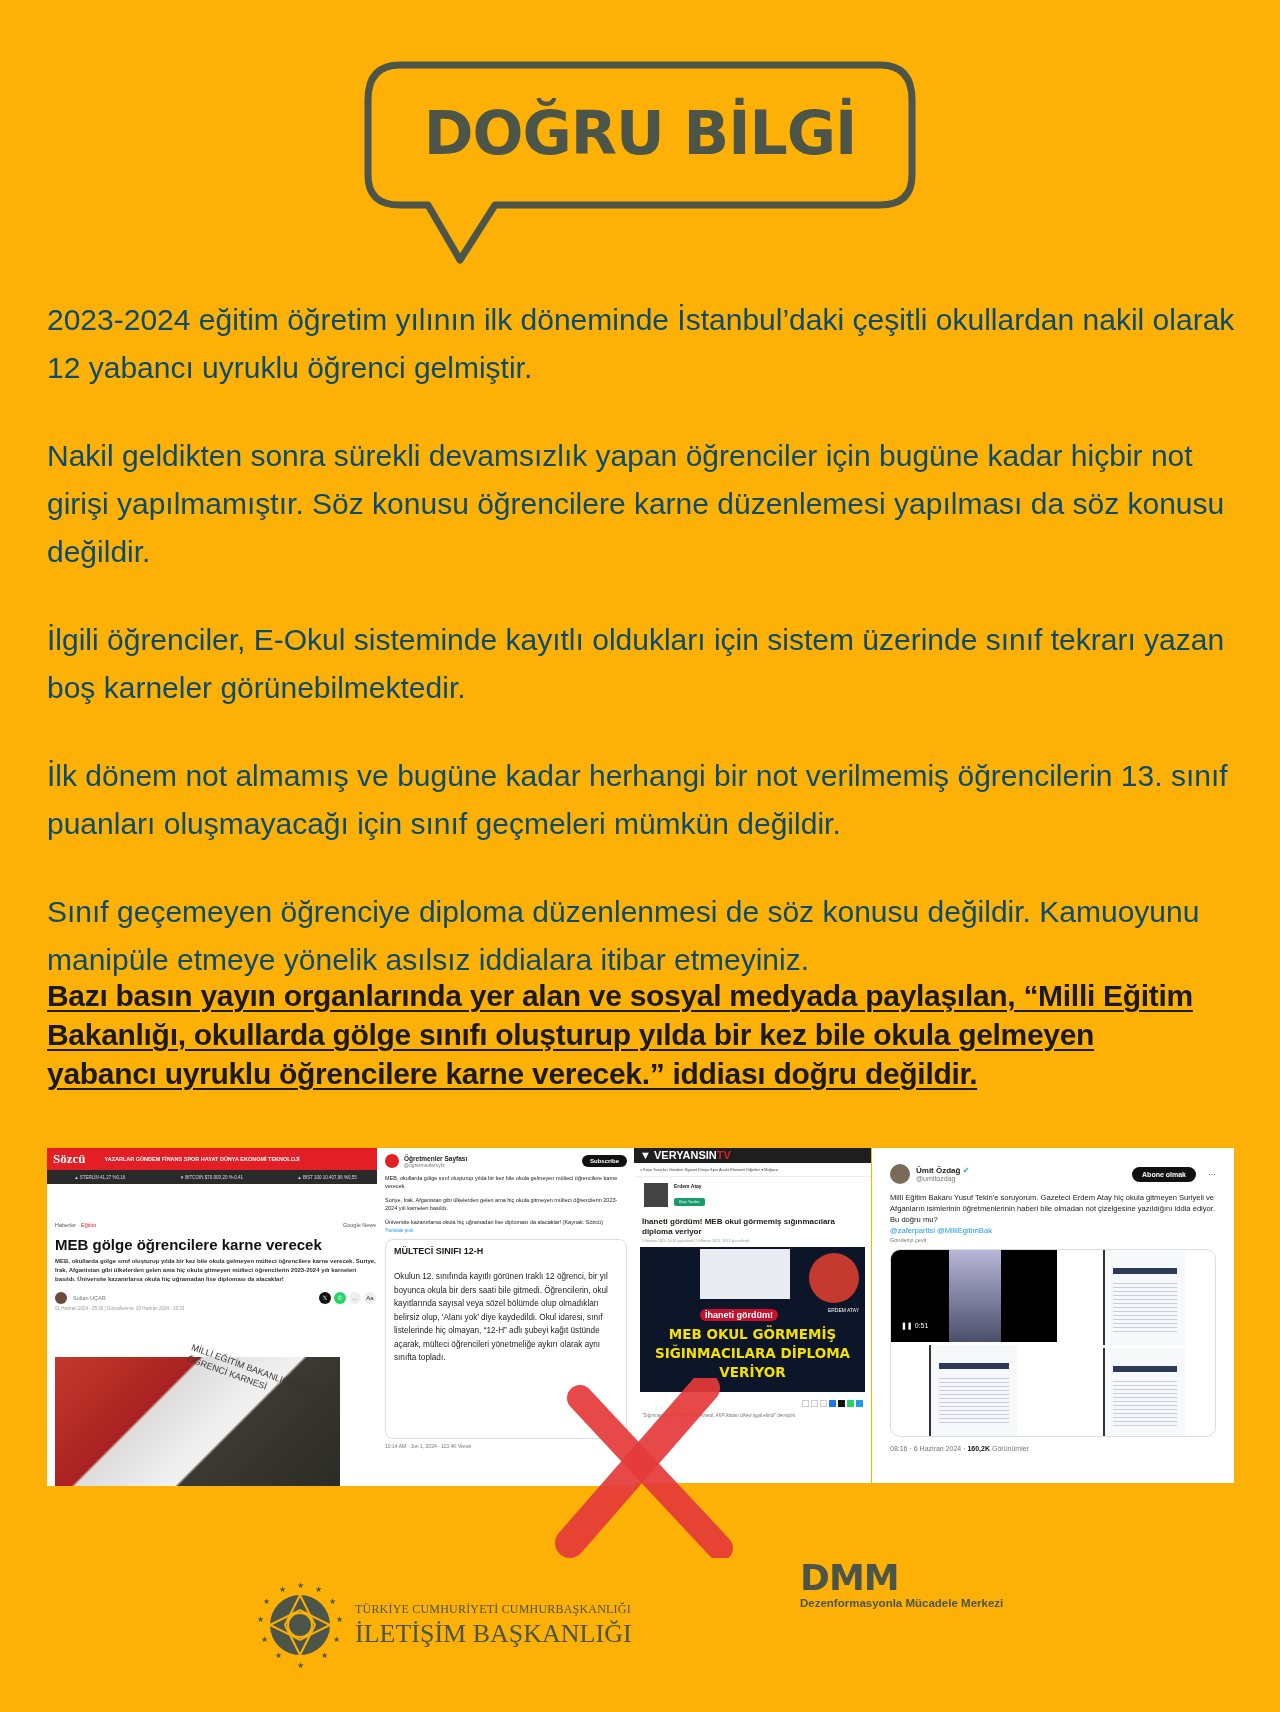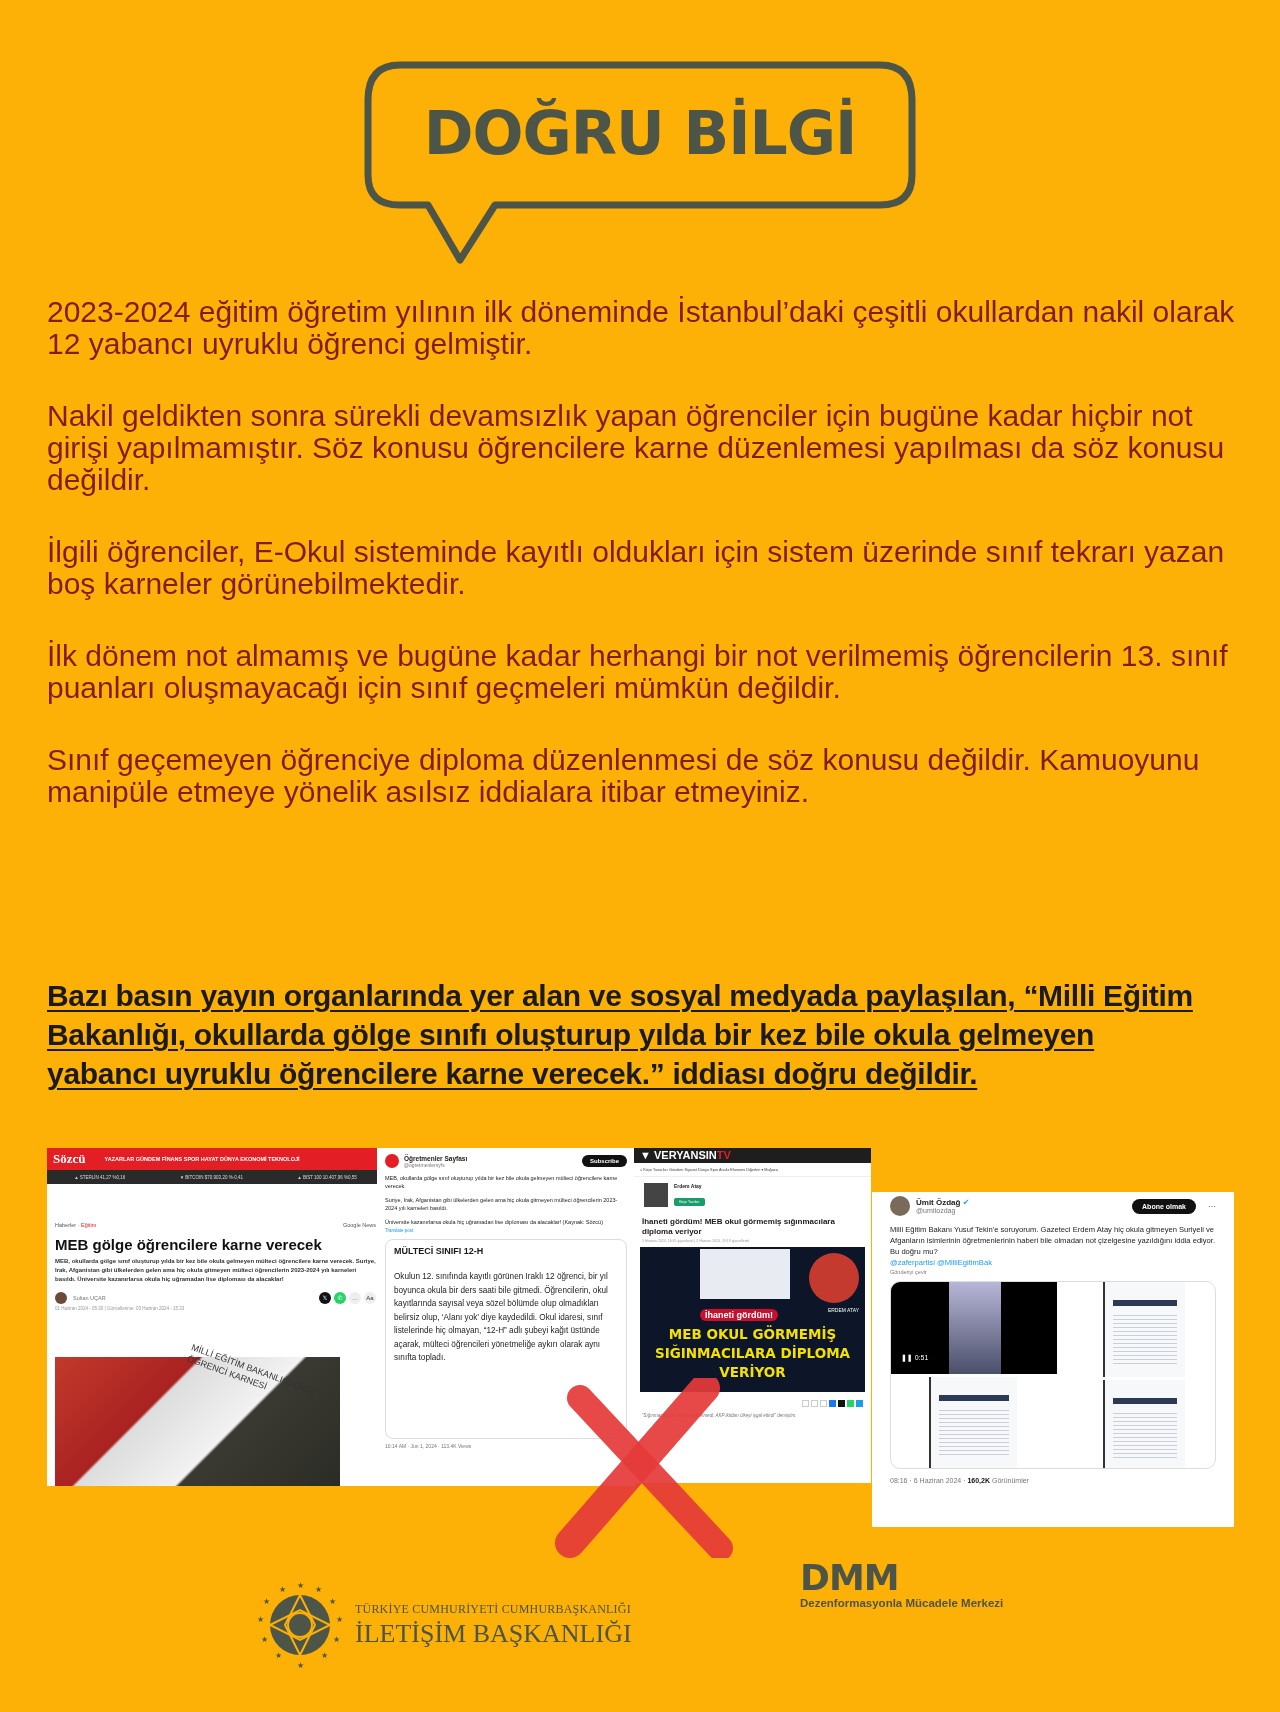--- a/index.html
+++ b/index.html
@@ -10,21 +10,21 @@
     color: #1c1a17;
     position: relative;
   }
   .bubble-wrap { position: absolute; left: 360px; top: 60px; width: 560px; height: 210px; }
   .bubble-wrap svg { position: absolute; left: 0; top: 0; }
   .bubble-title {
     position: absolute; left: 0; top: 38px; width: 560px; text-align: center;
     font-family: "DejaVu Sans", sans-serif; font-weight: bold; font-size: 60px;
     letter-spacing: -1px; color: #4d5549;
   }
-  .body-text { position: absolute; left: 47px; top: 296px; width: 1200px; font-size: 30px; line-height: 32px; color: #7f1d1d; }
+  .body-text { position: absolute; left: 47px; top: 296px; width: 1200px; font-size: 30px; line-height: 48px; color: #0c4a6e; }
   .para { margin-bottom: 40px; }
   .claim {
     position: absolute; left: 47px; top: 976px; width: 1160px;
     font-family: "Liberation Sans", sans-serif; font-weight: bold; font-size: 30px; line-height: 39px;
     letter-spacing: -0.3px;
   }
   .claim span { text-decoration: underline; text-decoration-thickness: 2px; text-underline-offset: 4px; }
   .shots { position: absolute; left: 47px; top: 1148px; height: 340px; }
   .shot { position: absolute; background: #fff; overflow: hidden; top: 0; }
   
@@ -72,21 +72,21 @@
   .s3 .img { margin: 4px 6px; height: 145px; background: #0d1528; position: relative; overflow: hidden; }
   .s3 .img .doc { position: absolute; left: 60px; top: 2px; width: 90px; height: 50px; background: #e8ecf2; }
   .s3 .img .face { position: absolute; right: 6px; top: 6px; width: 50px; height: 50px; border-radius: 50%; background: #c53a2e; }
   .s3 .img .red { position: absolute; left: 60px; top: 62px; background: #c8102e; color: #fff; font-size: 9px; font-weight: bold; padding: 1px 5px; border-radius: 6px; }
   .s3 .img .en { position: absolute; right: 6px; top: 60px; color: #fff; font-size: 5px; }
   .s3 .img .yl { position: absolute; left: 0; top: 78px; width: 100%; text-align: center; color: #f5e100; font-weight: bold; font-size: 13.5px; line-height: 19px; font-family: "DejaVu Sans", sans-serif; }
   .s3 .share { display: flex; gap: 2px; justify-content: flex-end; padding: 4px 8px; }
   .s3 .share span { width: 7px; height: 7px; border: 1px solid #ccc; display: inline-block; }
   .s3 .foot { font-size: 4.5px; color: #777; padding: 2px 8px; font-style: italic; }
   
-  .s4 { left: 825px; width: 362px; height: 335px; padding: 4px 18px; margin-top: 44px; }
+  .s4 { left: 825px; width: 362px; height: 335px; padding: 16px 18px; }
   .s4 .hdr { display: flex; align-items: center; gap: 6px; }
   .s4 .uav { width: 20px; height: 20px; border-radius: 50%; background: #7a6a5a; }
   .s4 .nm { font-size: 8px; font-weight: bold; }
   .s4 .hd { font-size: 7px; color: #777; }
   .s4 .sub { margin-left: auto; background: #111; color: #fff; font-size: 7px; font-weight: bold; padding: 4px 10px; border-radius: 12px; }
   .s4 .dots { font-size: 8px; color: #555; margin-left: 6px; }
   .s4 .tx { font-size: 7.6px; line-height: 11px; color: #222; margin-top: 8px; }
   .s4 .tx .ment { color: #1d9bf0; }
   .s4 .tr { font-size: 5.5px; color: #777; margin-top: 1px; }
   .s4 .media { position: relative; margin-top: 6px; height: 188px; border: 1px solid #ddd; border-radius: 10px; overflow: hidden; }

